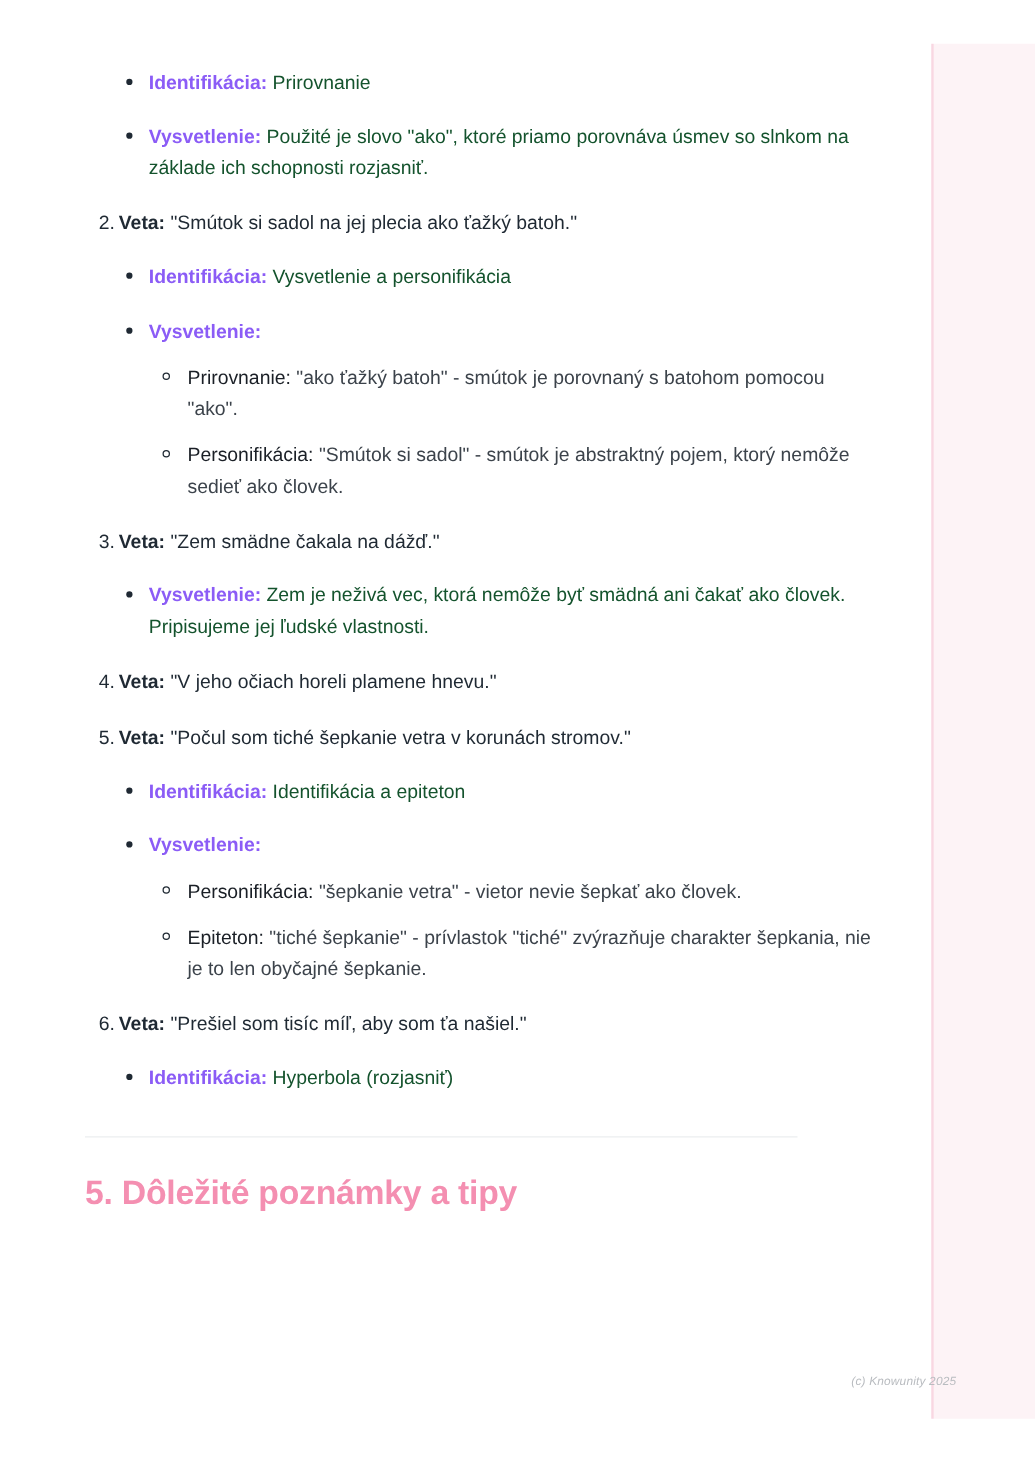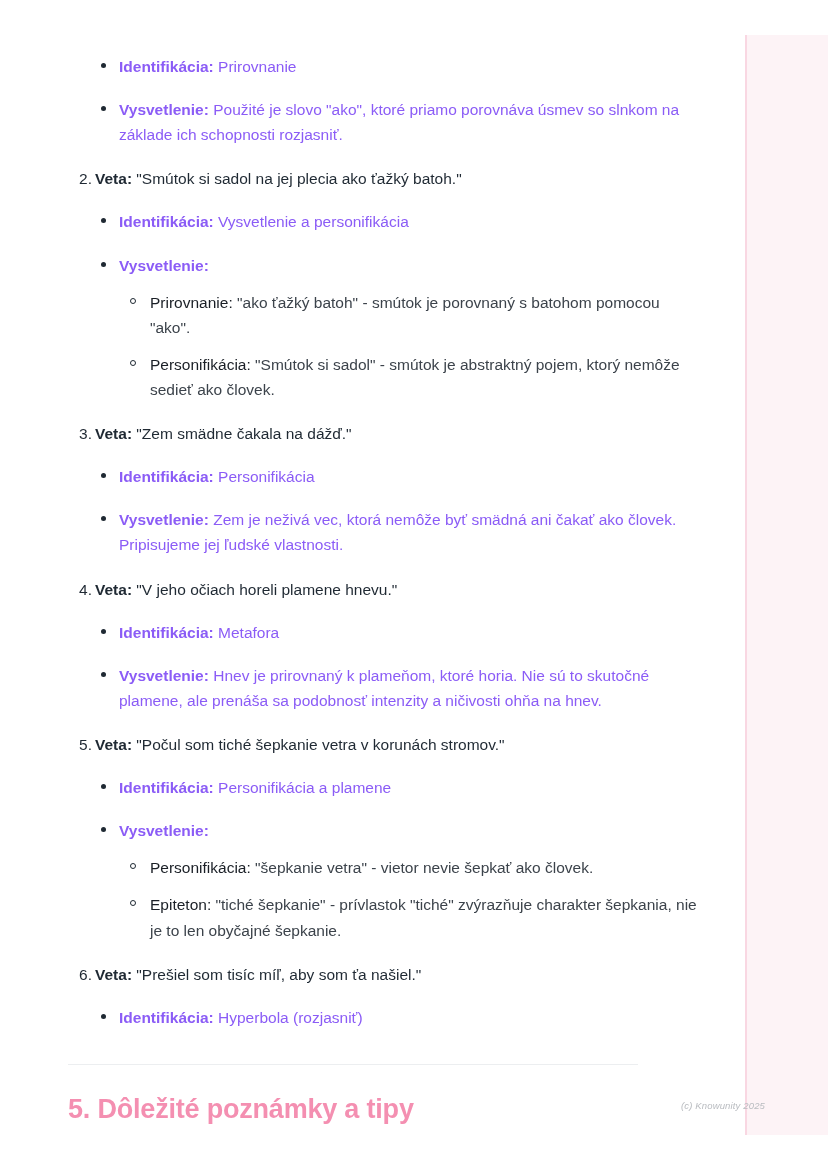--- a/index.html
+++ b/index.html
@@ -98,21 +98,21 @@
     width: 5px;
     height: 5px;
     border-radius: 50%;
     background: #1f2933;
   }
   .bullet .label {
     font-weight: bold;
     color: #8b5cf6;
   }
   .bullet .body {
-    color: #8b5cf6;
+    color: #14532d;
   }
   .bullet .em {
     font-style: italic;
   }
 
   
   ul.subbullets {
     list-style: none;
     margin: 4px 0 0 0;
     padding: 0;
@@ -217,49 +217,38 @@
         </li>
       </ul>
     </li>
 
     <li class="veta-item">
       <p class="veta-line">
         <span class="veta-num">3.</span><span class="veta-key">Veta:</span><span class="veta-sentence"> "Zem smädne čakala na dážď."</span>
       </p>
       <ul class="bullets">
         <li class="bullet">
-          <span class="label">Identifikácia:</span><span class="body"> Personifikácia</span>
-        </li>
-        <li class="bullet">
           <span class="label">Vysvetlenie:</span><span class="body"> Zem je neživá vec, ktorá nemôže byť smädná ani čakať ako človek. Pripisujeme jej ľudské vlastnosti.</span>
         </li>
       </ul>
     </li>
 
     <li class="veta-item">
       <p class="veta-line">
         <span class="veta-num">4.</span><span class="veta-key">Veta:</span><span class="veta-sentence"> "V jeho očiach horeli plamene hnevu."</span>
       </p>
-      <ul class="bullets">
-        <li class="bullet">
-          <span class="label">Identifikácia:</span><span class="body"> Metafora</span>
-        </li>
-        <li class="bullet">
-          <span class="label">Vysvetlenie:</span><span class="body"> Hnev je prirovnaný k plameňom, ktoré horia. Nie sú to skutočné plamene, ale prenáša sa podobnosť intenzity a ničivosti ohňa na hnev.</span>
-        </li>
-      </ul>
     </li>
 
     <li class="veta-item">
       <p class="veta-line">
         <span class="veta-num">5.</span><span class="veta-key">Veta:</span><span class="veta-sentence"> "Počul som tiché šepkanie vetra v korunách stromov."</span>
       </p>
       <ul class="bullets">
         <li class="bullet">
-          <span class="label">Identifikácia:</span><span class="body"> Personifikácia a plamene</span>
+          <span class="label">Identifikácia:</span><span class="body"> Identifikácia a epiteton</span>
         </li>
         <li class="bullet">
           <span class="label">Vysvetlenie:</span><span class="body"></span>
           <ul class="subbullets">
             <li class="subbullet">
               <span class="label">Personifikácia:</span><span class="body"> "šepkanie vetra" - vietor nevie šepkať ako človek.</span>
             </li>
             <li class="subbullet">
               <span class="label">Epiteton:</span><span class="body"> "tiché šepkanie" - prívlastok "tiché" zvýrazňuje charakter šepkania, nie je to len obyčajné šepkanie.</span>
             </li>

